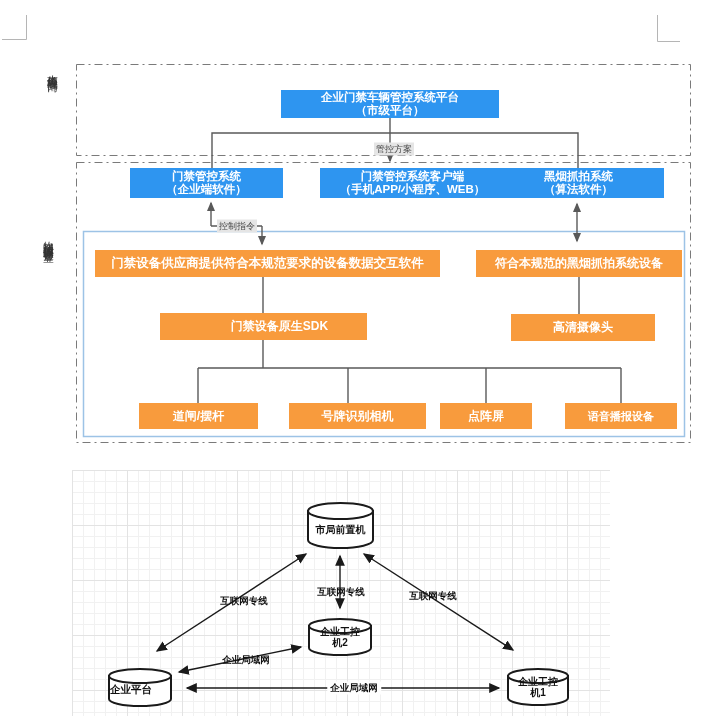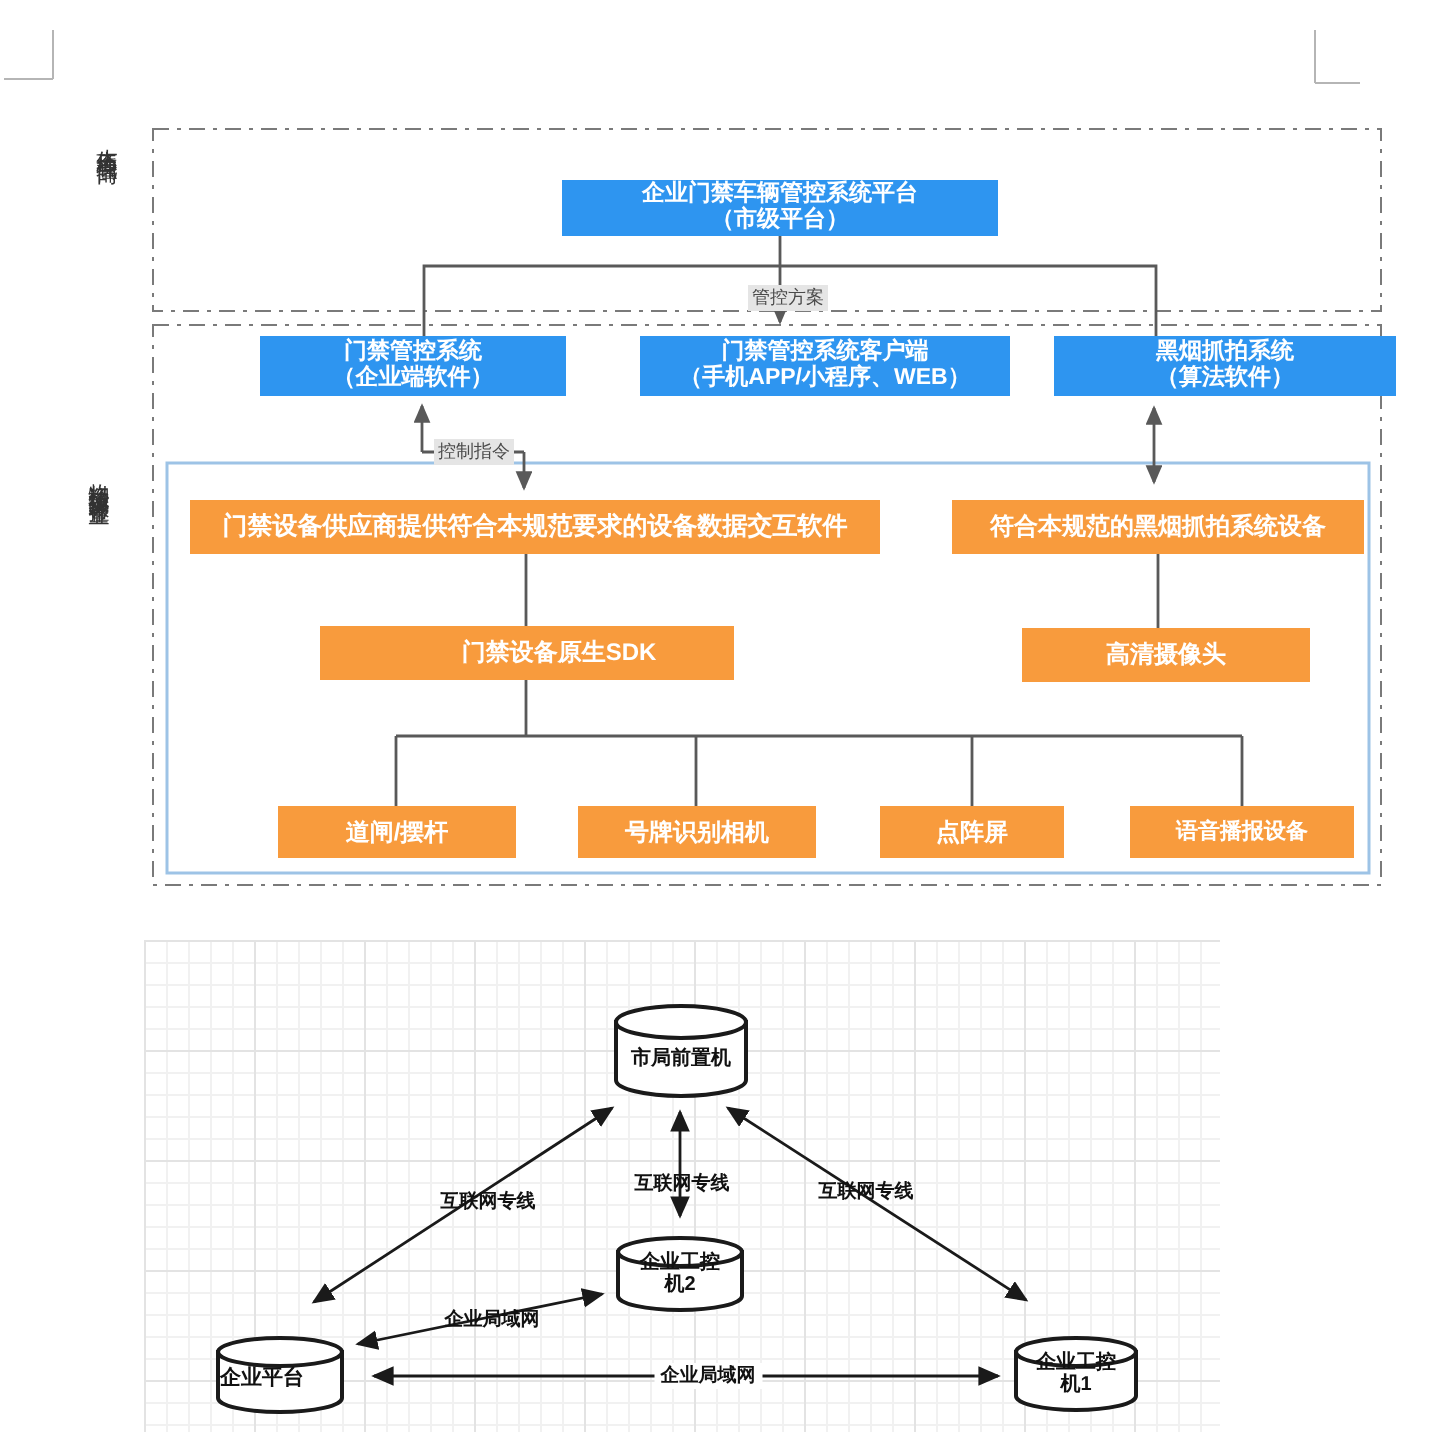--- a/index.html
+++ b/index.html
@@ -29,27 +29,27 @@
   .lane2{left:42px;top:233px;}
 
   .box{position:absolute;display:flex;flex-direction:column;align-items:center;
     justify-content:center;text-align:right;color:#fff;font-weight:bold;z-index:3;}
   .blue{background:var(--blue);font-size:11.5px;line-height:13px;}
   .orange{background:var(--orange);font-size:12px;line-height:13px;}
 
   .b-platform{left:281px;top:90px;width:218px;height:28px;}
   .b-access{left:130px;top:168px;width:153px;height:30px;}
   .b-client{left:300px;top:168px;width:185px;height:30px;margin-left:20px;}
-  .b-smoke{left:493px;top:168px;width:171px;height:30px;margin-left:34px;}
+  .b-smoke{left:493px;top:168px;width:171px;height:30px;}
   .b-interact{left:95px;top:250px;width:345px;height:27px;font-size:12.5px;}
   .b-smokedev{left:476px;top:250px;width:206px;height:27px;}
   .b-sdk{left:160px;top:313px;width:207px;height:27px;padding-left:32px;}
   .b-camera{left:511px;top:314px;width:144px;height:27px;}
   .b-dev1{left:139px;top:403px;width:119px;height:26px;}
-  .b-dev2{left:289px;top:403px;width:119px;height:26px;}
+  .b-dev2{left:289px;top:403px;width:137px;height:26px;}
   .b-dev3{left:440px;top:403px;width:92px;height:26px;}
   .b-dev4{left:565px;top:403px;width:112px;height:26px;font-size:11px;}
 
   .lbl{position:absolute;transform:translate(-50%,-50%);white-space:nowrap;z-index:4;}
   .flow-lbl{font-size:9px;color:#4a4a4a;background:#e5e5e5;padding:0 2px;}
   .net-lbl{font-size:9.5px;font-weight:600;color:#111;}
   .net-lbl.onwhite{background:#fff;padding:0 3px;}
 
   .cyl-lbl{position:absolute;z-index:4;display:flex;align-items:center;
     justify-content:center;text-align:center;font-weight:bold;color:#111;

